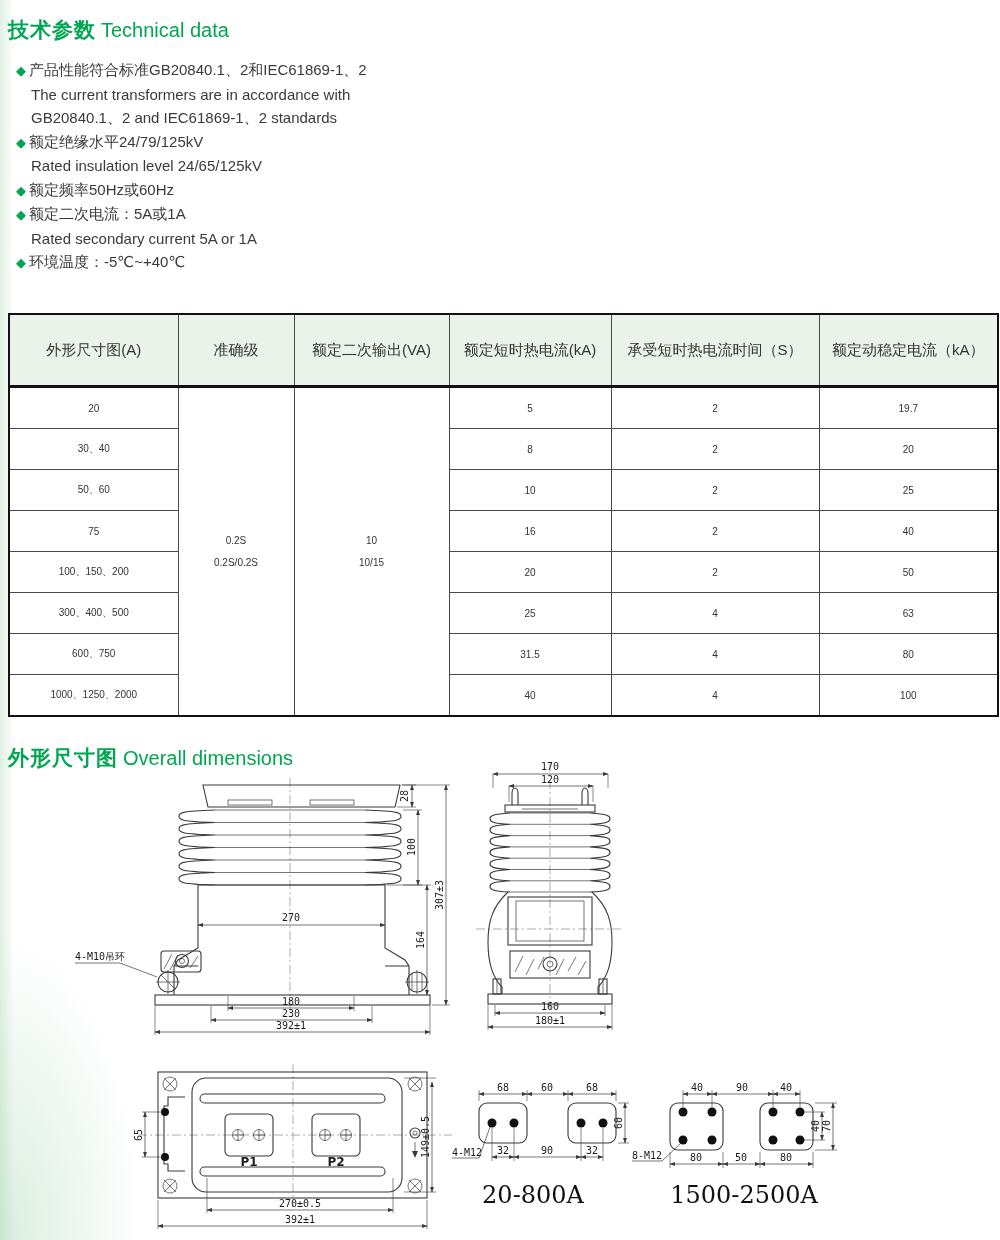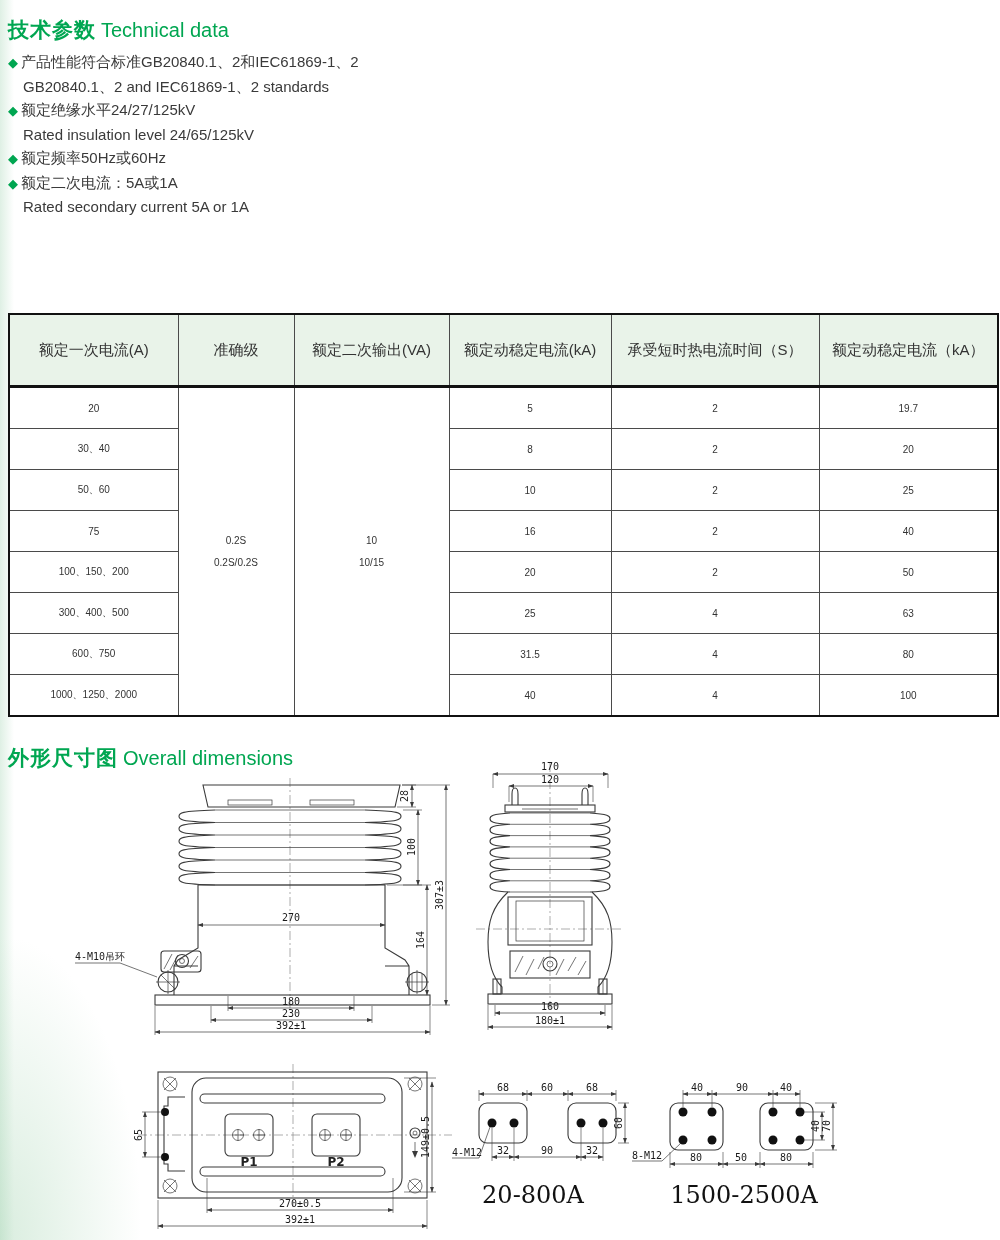--- a/index.html
+++ b/index.html
@@ -9,21 +9,21 @@
         background:linear-gradient(to right,rgba(170,215,185,.38),rgba(255,255,255,0));pointer-events:none;}
   .corner-glow{position:absolute;left:0;bottom:0;width:140px;height:300px;
         background:radial-gradient(ellipse at 0% 100%,rgba(165,212,178,.42),rgba(255,255,255,0) 72%);pointer-events:none;}
 
   .sec-title{position:absolute;left:8px;margin:0;font-weight:bold;}
   .sec-title .zh{font-size:21px;color:#00a651;letter-spacing:1px;}
   .sec-title .en{font-size:20px;color:#00a651;font-weight:normal;margin-left:5px;}
   #sec1-title{top:8px;}
   #sec2-title{top:736px;}
 
-  .specs{position:absolute;left:8px;top:50px;margin:0;padding:0;list-style:none;width:640px;}
+  .specs{position:absolute;left:8px;top:50px;margin:8px;padding:0;list-style:none;width:640px;}
   .specs li{margin:0;}
   .zh-line,.en-line{font-size:15px;line-height:23.5px;color:#3a3a3a;white-space:nowrap;}
   .diamond{color:#00a651;font-size:13px;margin-right:3px;}
   .en-line{padding-left:15px;}
 
   .tech-table{position:absolute;left:8px;top:313px;border-collapse:collapse;table-layout:fixed;
         width:989px;background:#fff;}
   .tech-table th,.tech-table td{border:1px solid #4a4a4a;text-align:center;vertical-align:middle;
         font-weight:normal;color:#333;padding:0;}
   .tech-table th{height:70px;background:#e9f3e9;font-size:15px;}
@@ -57,52 +57,54 @@
   <div class="edge-left"></div>
   <div class="corner-glow"></div>
 
   <h1 class="sec-title" id="sec1-title">
     <span class="zh">技术参数</span><span class="en">Technical data</span>
   </h1>
 
   <ul class="specs">
     <li>
       <div class="zh-line"><span class="diamond">◆</span><span>产品性能符合标准GB20840.1、2和IEC61869-1、2</span></div>
+      <div class="en-line">The current transformers are in accordance with</div>
       <div class="en-line">GB20840.1、2 and IEC61869-1、2 standards</div>
     </li>
     <li>
-      <div class="zh-line"><span class="diamond">◆</span><span>额定绝缘水平24/27/125kV</span></div>
+      <div class="zh-line"><span class="diamond">◆</span><span>额定绝缘水平24/79/125kV</span></div>
       <div class="en-line">Rated insulation level 24/65/125kV</div>
     </li>
     <li>
       <div class="zh-line"><span class="diamond">◆</span><span>额定频率50Hz或60Hz</span></div>
     </li>
     <li>
       <div class="zh-line"><span class="diamond">◆</span><span>额定二次电流：5A或1A</span></div>
       <div class="en-line">Rated secondary current 5A or 1A</div>
     </li>
     <li>
+      <div class="zh-line"><span class="diamond">◆</span><span>环境温度：-5℃~+40℃</span></div>
     </li>
   </ul>
 
   <table class="tech-table">
     <colgroup>
       <col style="width:169px">
         <col style="width:116px">
         <col style="width:155px">
       <col style="width:162px">
         <col style="width:208px">
         <col style="width:179px">
     </colgroup>
     <thead>
       <tr>
-        <th>额定一次电流(A)</th>
+        <th>外形尺寸图(A)</th>
         <th>准确级</th>
         <th>额定二次输出(VA)</th>
-        <th>额定动稳定电流(kA)</th>
+        <th>额定短时热电流(kA)</th>
         <th>承受短时热电流时间（S）</th>
         <th>额定动稳定电流（kA）</th>
       </tr>
     </thead>
     <tbody>
       <tr>
         <td>20</td>
         <td rowspan="8" class="mc">
           <div>0.2S</div>
           <div>0.2S/0.2S</div>

